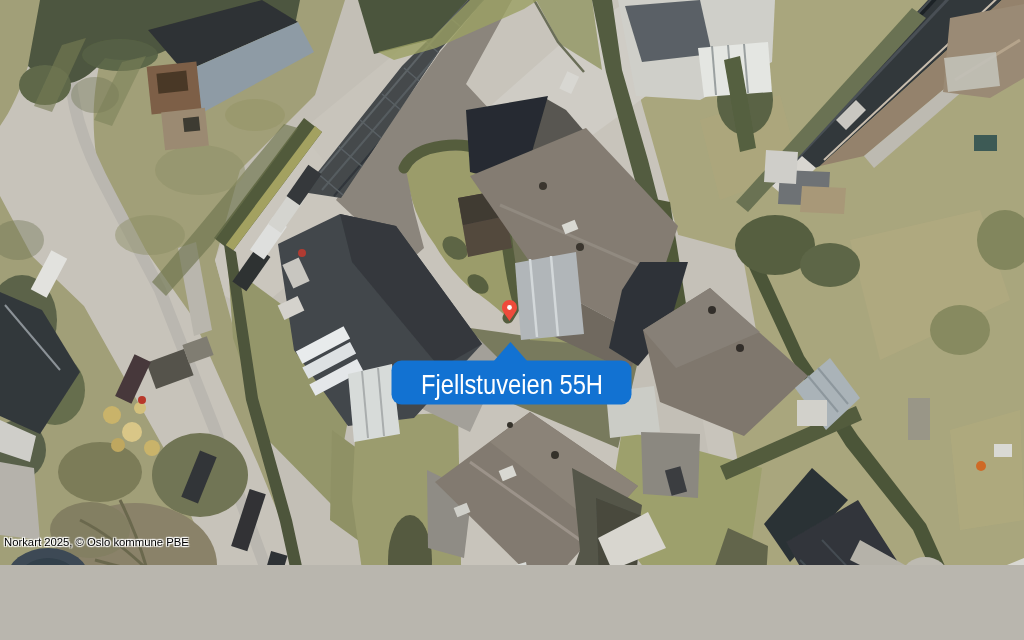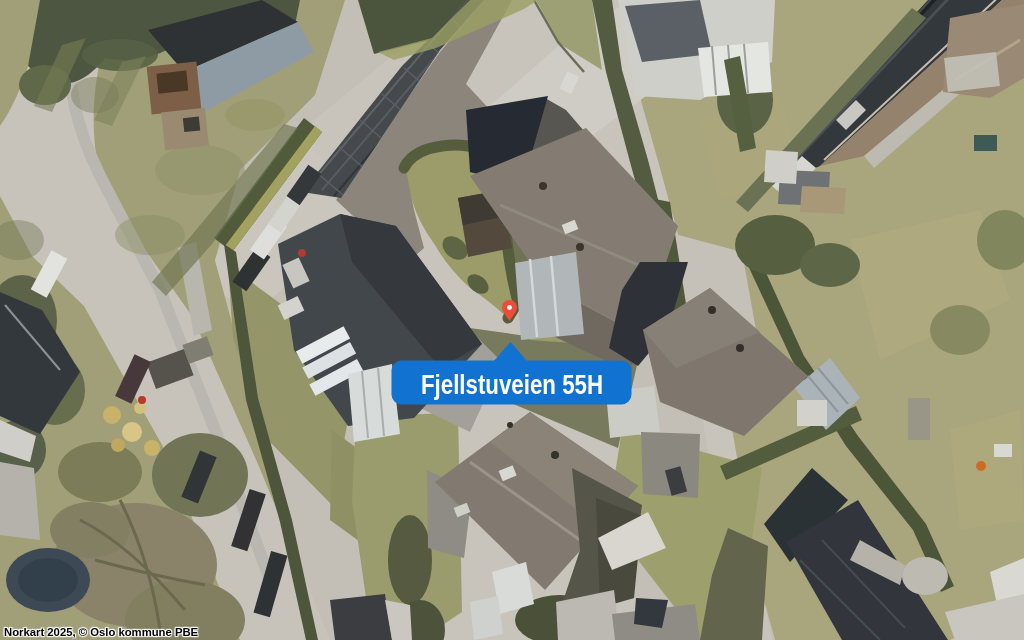--- a/index.html
+++ b/index.html
@@ -1,18 +1,18 @@
 <!DOCTYPE html>
 <html><head>
 <meta charset="utf-8">
 <style>
   html,body{margin:0;padding:0;background:#b9b6ae;}
-  #stage{position:relative;width:1024px;height:640px;overflow:hidden;font-family:"Liberation Sans",sans-serif;font-weight:bold;}
+  #stage{position:relative;width:1024px;height:565px;overflow:hidden;font-family:"Liberation Sans",sans-serif;}
   svg{display:block;}
-  #attrib{position:absolute;left:4px;bottom:2px;font-size:11.3px;color:#000;
+  #attrib{position:absolute;left:4px;bottom:17px;font-size:11.3px;color:#000;
     text-shadow:0 0 2px #fff,0 0 2px #fff,1px 1px 1px #fff,-1px -1px 1px #fff,1px -1px 1px #fff,-1px 1px 1px #fff;}
 </style>
 </head>
 <body>
 <div id="stage">
 <svg width="1024" height="640" viewBox="0 0 1024 640" xmlns="http://www.w3.org/2000/svg">
   <defs>
         <filter id="soft" x="-2%" y="-2%" width="104%" height="104%">
           <feGaussianBlur stdDeviation="0.7"></feGaussianBlur>
         </filter>

